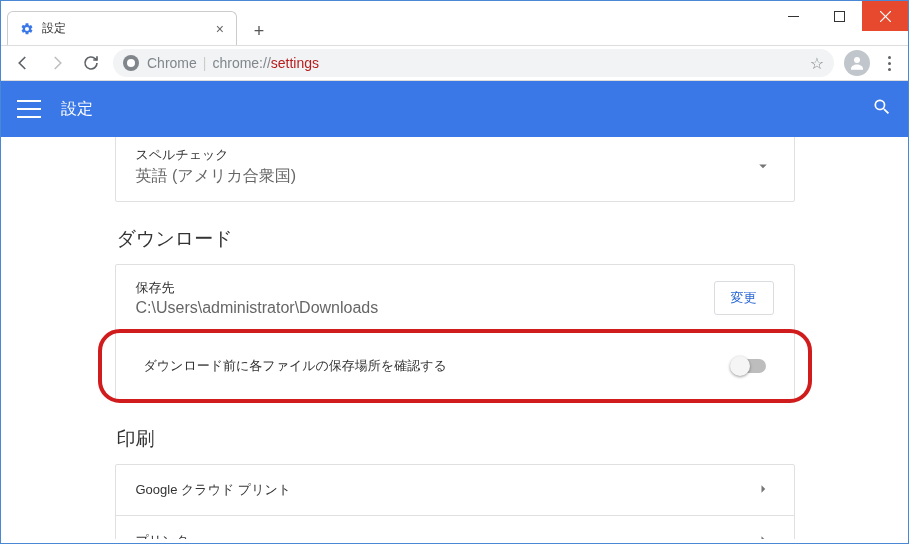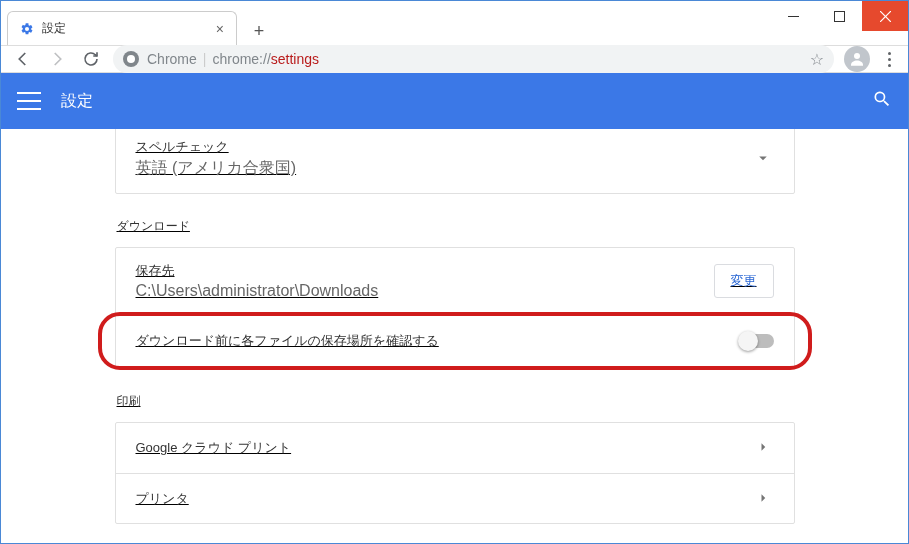--- a/index.html
+++ b/index.html
@@ -11,60 +11,60 @@
   .tab { display: flex; align-items: center; height: 34px; padding: 0 12px; width: 230px; background: #fff; border: 1px solid #ccc; border-bottom: none; border-radius: 6px 6px 0 0; margin-top: 10px; font-size: 12px; color: #333; }
   .tab .gear { width: 14px; height: 14px; margin-right: 8px; }
   .tab-close { margin-left: auto; color: #666; font-size: 14px; }
   .newtab { width: 28px; height: 28px; margin: 12px 0 0 8px; display: flex; align-items: center; justify-content: center; color: #555; font-size: 18px; }
   .win-controls { margin-left: auto; display: flex; }
   .win-btn { width: 46px; height: 30px; display: flex; align-items: center; justify-content: center; font-size: 12px; color: #333; }
   .win-btn.close { background: #e6492d; color: #fff; }
   .win-btn svg { width: 11px; height: 11px; }
   
   
-  .addrbar { height: 28px; display: flex; align-items: center; padding: 0 10px; gap: 10px; border-top: 1px solid #ddd; border-bottom: 1px solid #ddd; }
+  .addrbar { height: 36px; display: flex; align-items: center; padding: 0 10px; gap: 10px; border-top: 1px solid #ddd; border-bottom: 1px solid #ddd; }
   .nav-btn { width: 24px; height: 24px; display: flex; align-items: center; justify-content: center; color: #606367; }
   .nav-btn svg { width: 18px; height: 18px; }
   .urlbox { flex: 1; height: 28px; display: flex; align-items: center; padding: 0 10px; background: #f1f3f4; border-radius: 14px; font-size: 14px; color: #80868b; }
   .urlbox .chrome-icon { width: 16px; height: 16px; border-radius: 50%; background: #80868b; margin-right: 8px; display: flex; align-items: center; justify-content: center; }
   .urlbox .dark { color: #b91c1c; }
   .urlbox .sep { margin: 0 6px; color: #ccc; }
   .urlbox .star { margin-left: auto; color: #80868b; font-size: 16px; }
   .avatar { width: 26px; height: 26px; border-radius: 50%; background: #c1c6cc; display: flex; align-items: center; justify-content: center; }
   .menu-dots { width: 18px; display: flex; flex-direction: column; align-items: center; gap: 3px; }
   .menu-dots span { width: 3px; height: 3px; background: #606367; border-radius: 50%; }
   
   
   .app-header { height: 56px; background: #3b78e7; display: flex; align-items: center; padding: 0 16px; color: #fff; }
   .hamburger { width: 24px; height: 18px; display: flex; flex-direction: column; justify-content: space-between; margin-right: 20px; }
   .hamburger span { height: 2px; background: #fff; }
   .app-title { font-size: 16px; font-weight: 400; }
   .search-btn { margin-left: auto; }
   .search-btn svg { width: 20px; height: 20px; fill: #fff; }
   
   
-  .content-wrap { height: calc(544px - 44px - 40px - 56px - 2px); overflow-y: scroll; position: relative; text-decoration: underline; }
+  .content-wrap { height: calc(544px - 44px - 40px - 56px - 2px); overflow-y: scroll; position: relative; }
   .content { width: 680px; margin: 0 auto; padding-bottom: 20px; }
   .card { background: #fff; border: 1px solid #e0e0e0; border-radius: 2px; }
   .row { display: flex; align-items: center; padding: 14px 20px; min-height: 50px; }
   .row + .row { border-top: 1px solid #e0e0e0; }
   .row-title { font-size: 13px; color: #333; }
   .row-sub { font-size: 16px; color: #666; margin-top: 2px; }
   .row-body { flex: 1; }
   .chev { color: #757575; width: 20px; height: 20px; }
   .chev svg { width: 18px; height: 18px; fill: #757575; }
-  .section-label { font-size: 12px; color: #333; margin: 24px 2px 12px; }
+  .section-label { font-size: 19px; color: #333; margin: 24px 2px 12px; }
   .btn-text { border: 1px solid #dadce0; background: #fff; color: #2a67d4; font-size: 13px; padding: 7px 16px; border-radius: 3px; cursor: pointer; margin-left: 20px; }
   
   
   .toggle { width: 34px; height: 14px; background: #bdbdbd; border-radius: 7px; position: relative; }
   .toggle::after { content: ""; position: absolute; top: -3px; left: -2px; width: 20px; height: 20px; background: #f5f5f5; border-radius: 50%; box-shadow: 0 1px 3px rgba(0,0,0,0.4); }
   
   
-  .highlight-wrap { border: 4px solid #d01c1c; border-radius: 22px; margin: -2px -18px; padding: 0; }
+  .highlight-wrap { border: 4px solid #d01c1c; border-radius: 22px; margin: -2px -18px; padding: 8px; }
   .highlight-wrap .row { border: none; padding: 14px 34px; }
   
   
   .content-wrap::-webkit-scrollbar { width: 16px; }
   .content-wrap::-webkit-scrollbar-track { background: #f1f1f1; }
   .content-wrap::-webkit-scrollbar-thumb { background: #c1c1c1; }
 </style>
 </head>
 <body>
 

